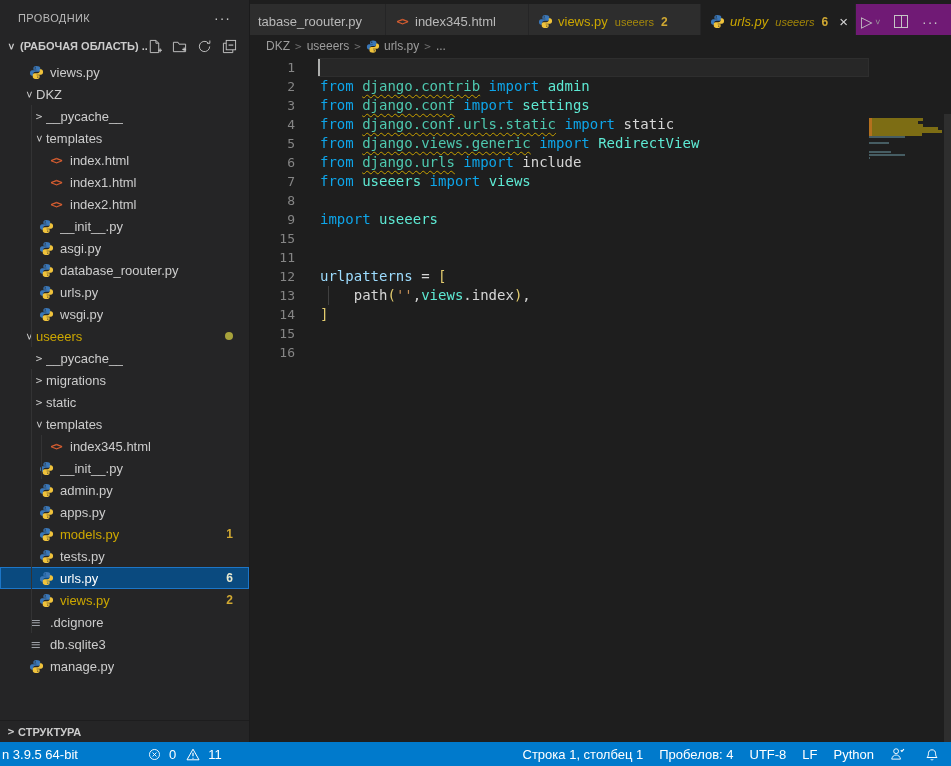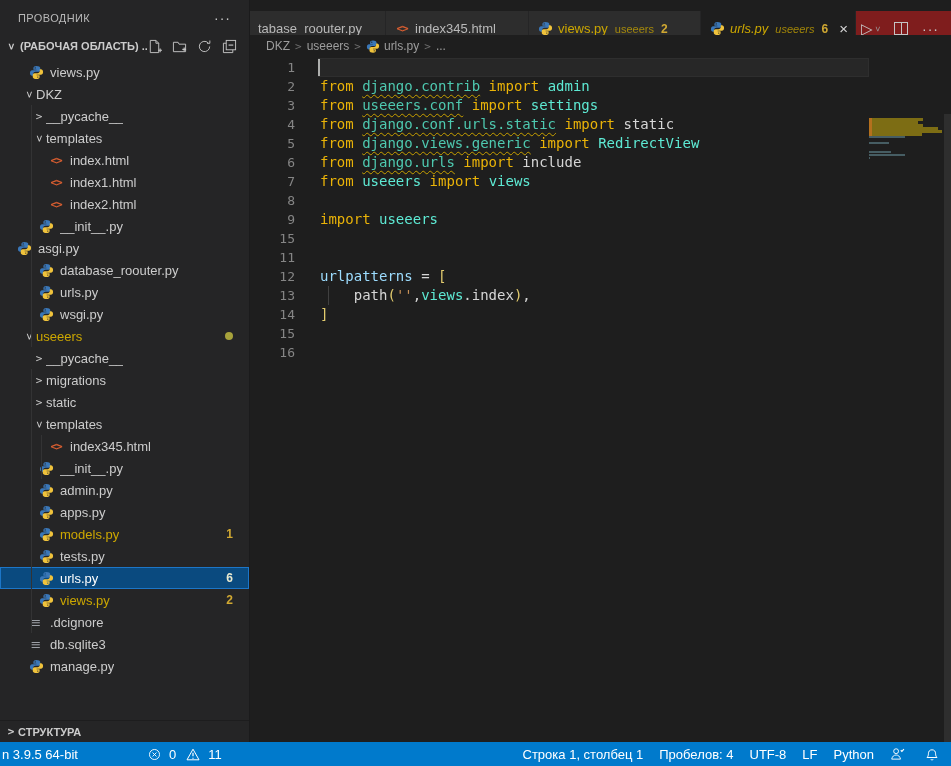--- a/index.html
+++ b/index.html
@@ -32,21 +32,21 @@
   .row .badge { position:absolute; right:16px; font-size:12px; font-weight:bold; color:#d0a832; }
   .row.selected .badge { color:#e9e9cf; }
   .row .dot { position:absolute; right:16px; width:8px; height:8px; border-radius:50%; background:#a7a23b; }
   .ficon { width:16px; height:16px; margin-right:6px; flex:none; display:inline-flex; align-items:center; justify-content:center; }
   .html-glyph { color:#d65d30; font-size:11px; font-weight:bold; font-family:"DejaVu Sans Mono", monospace; letter-spacing:-1px; }
   .plain-glyph { color:#9da0a6; font-size:13px; font-family:"DejaVu Sans", sans-serif; }
   .guides { position:absolute; top:0; bottom:0; width:1px; background:#333334; }
   .outline-header { position:absolute; bottom:0; left:0; right:0; height:22px; display:flex; align-items:center; font-size:11px; font-weight:bold; color:#cccccc; border-top:1px solid #1d1d1e; background:#252526; padding-left:4px; }
   
   .editor { position:absolute; left:250px; top:0; right:0; height:742px; background:#1e1e1e; }
-  .tabbar { position:absolute; left:0; right:0; top:11px; height:35px; background:#7f1d1d; display:flex; }
+  .tabbar { position:absolute; left:0; right:0; top:4px; height:35px; background:#701a75; display:flex; }
   .tab { height:35px; display:flex; align-items:center; padding:0 8px; background:#2d2d2d; border-right:1px solid #252526; font-size:13px; color:#b9b9b9; cursor:pointer; overflow:hidden; flex:none; }
   .tab.active { background:#1e1e1e; color:#ffffff; }
   .tab .ficon { margin-right:5px; }
   .tab .t-label { white-space:nowrap; }
   .tab.warn .t-label { color:#cca700; }
   .tab.italic .t-label, .tab.italic .t-desc { font-style:italic; }
   .tab .t-desc { font-size:11px; margin-left:7px; opacity:.75; white-space:nowrap; }
   .tab.warn .t-desc { color:#cca700; }
   .tab .t-badge { font-size:12px; font-weight:bold; color:#d0a832; margin-left:7px; }
   .tab .t-close { margin-left:8px; color:#d4d4d4; font-size:15px; line-height:1; padding:1px 3px; border-radius:3px; }
@@ -62,21 +62,21 @@
   .bc-sep { margin:0 5px; color:#6e6e6e; font-family:"DejaVu Sans Mono", monospace; font-size:11px; }
   .bc-item .ficon { width:14px; height:14px; margin-right:4px; }
   
   .code-wrap { position:absolute; left:0; right:0; top:57px; bottom:0; font-family:"DejaVu Sans Mono", monospace; font-size:14px; }
   .gutter { position:absolute; left:0; top:1px; width:53px; }
   .gutter .num { height:19px; line-height:19px; text-align:right; padding-right:8px; color:#858585; font-size:13px; }
   .code { position:absolute; left:53px; right:82px; top:1px; }
   .line { height:19px; line-height:19px; white-space:pre; position:relative; padding-left:17px; color:#d6d6d6; }
   .line.current::before { content:""; position:absolute; left:15px; right:0; top:0; bottom:0; background:#272727; border:1px solid #2e2e2e; }
   .cursor { position:absolute; left:15px; top:1px; width:2px; height:17px; background:#aeafad; }
-  .kw  { color:#eab308; }
+  .kw  { color:#0ea5e9; }
   .mod { color:#5eead4; }
   .modw{ color:#4ec9b0; text-decoration:underline wavy #c8a000 1px; text-underline-offset:3px; }
   .pl  { color:#d6d6d6; }
   .var { color:#9cdcfe; }
   .str { color:#c99157; }
   .br  { color:#e2cb6e; }
   .iguide { position:absolute; left:25px; top:0; bottom:0; width:1px; background:#404040; }
   
   .minimap { position:absolute; right:8px; top:57px; width:74px; bottom:0; }
   .mm-row { position:absolute; left:0; }
@@ -175,21 +175,21 @@
       </div>
       <div class="row" style="padding-left: 38px;">
         <span class="ficon">
           <svg width="15" height="15" viewBox="0 0 16 16">
             <path fill="#3a77b8" d="M7.9 1C6 1 4.7 1.8 4.7 3.2V5h3.2v.5H3.3C2 5.5 1 6.7 1 8.5s1 2.9 2.3 2.9h1.2V9.6c0-1.3 1.1-2.3 2.4-2.3h3.2c1.1 0 1.9-.9 1.9-2V3.2C12 1.9 10.3 1 7.9 1zM6.6 2.4a.7.7 0 1 1 0 1.4.7.7 0 0 1 0-1.4z"></path>
             <path fill="#f0c33c" d="M8.1 15c1.9 0 3.2-.8 3.2-2.2V11H8.1v-.5h4.6c1.3 0 2.3-1.2 2.3-3s-1-2.9-2.3-2.9h-1.2v1.8c0 1.3-1.1 2.3-2.4 2.3H5.9c-1.1 0-1.9.9-1.9 2v2.1C4 14.1 5.7 15 8.1 15zm1.3-1.4a.7.7 0 1 1 0-1.4.7.7 0 0 1 0 1.4z"></path>
           </svg>
         </span>
         <span class="label">__init__.py</span>
       </div>
-      <div class="row" style="padding-left: 16px;">
+      <div class="row" style="padding-left: 38px;">
         <span class="ficon">
           <svg width="15" height="15" viewBox="0 0 16 16">
             <path fill="#3a77b8" d="M7.9 1C6 1 4.7 1.8 4.7 3.2V5h3.2v.5H3.3C2 5.5 1 6.7 1 8.5s1 2.9 2.3 2.9h1.2V9.6c0-1.3 1.1-2.3 2.4-2.3h3.2c1.1 0 1.9-.9 1.9-2V3.2C12 1.9 10.3 1 7.9 1zM6.6 2.4a.7.7 0 1 1 0 1.4.7.7 0 0 1 0-1.4z"></path>
             <path fill="#f0c33c" d="M8.1 15c1.9 0 3.2-.8 3.2-2.2V11H8.1v-.5h4.6c1.3 0 2.3-1.2 2.3-3s-1-2.9-2.3-2.9h-1.2v1.8c0 1.3-1.1 2.3-2.4 2.3H5.9c-1.1 0-1.9.9-1.9 2v2.1C4 14.1 5.7 15 8.1 15zm1.3-1.4a.7.7 0 1 1 0-1.4.7.7 0 0 1 0 1.4z"></path>
           </svg>
         </span>
         <span class="label">asgi.py</span>
       </div>
       <div class="row" style="padding-left: 38px;">
         <span class="ficon">
@@ -425,21 +425,21 @@
         <div class="num">11</div>
         <div class="num">12</div>
         <div class="num">13</div>
         <div class="num">14</div>
         <div class="num">15</div>
         <div class="num">16</div>
       </div>
     <div class="code" id="code">
         <div class="line current"><span class="cursor"></span></div>
         <div class="line"><span class="kw">from</span><span class="pl"> </span><span class="modw">django.contrib</span><span class="pl"> </span><span class="kw">import</span><span class="pl"> </span><span class="mod">admin</span></div>
-        <div class="line"><span class="kw">from</span><span class="pl"> </span><span class="modw">useeers.conf</span><span class="pl"> </span><span class="kw">import</span><span class="pl"> </span><span class="mod">settings</span></div>
+        <div class="line"><span class="kw">from</span><span class="pl"> </span><span class="modw">django.conf</span><span class="pl"> </span><span class="kw">import</span><span class="pl"> </span><span class="mod">settings</span></div>
         <div class="line"><span class="kw">from</span><span class="pl"> </span><span class="modw">django.conf.urls.static</span><span class="pl"> </span><span class="kw">import</span><span class="pl"> </span><span class="pl">static</span></div>
         <div class="line"><span class="kw">from</span><span class="pl"> </span><span class="modw">django.views.generic</span><span class="pl"> </span><span class="kw">import</span><span class="pl"> </span><span class="mod">RedirectView</span></div>
         <div class="line"><span class="kw">from</span><span class="pl"> </span><span class="modw">django.urls</span><span class="pl"> </span><span class="kw">import</span><span class="pl"> </span><span class="pl">include</span></div>
         <div class="line"><span class="kw">from</span><span class="pl"> </span><span class="mod">useeers</span><span class="pl"> </span><span class="kw">import</span><span class="pl"> </span><span class="mod">views</span></div>
         <div class="line"></div>
         <div class="line"><span class="kw">import</span><span class="pl"> </span><span class="mod">useeers</span></div>
         <div class="line"></div>
         <div class="line"></div>
         <div class="line"><span class="var">urlpatterns</span><span class="pl"> </span><span class="pl">=</span><span class="pl"> </span><span class="br">[</span></div>
         <div class="line"><span class="iguide"></span><span class="pl">    </span><span class="pl">path</span><span class="br">(</span><span class="str">''</span><span class="pl">,</span><span class="mod">views</span><span class="pl">.</span><span class="pl">index</span><span class="br">)</span><span class="pl">,</span></div>

